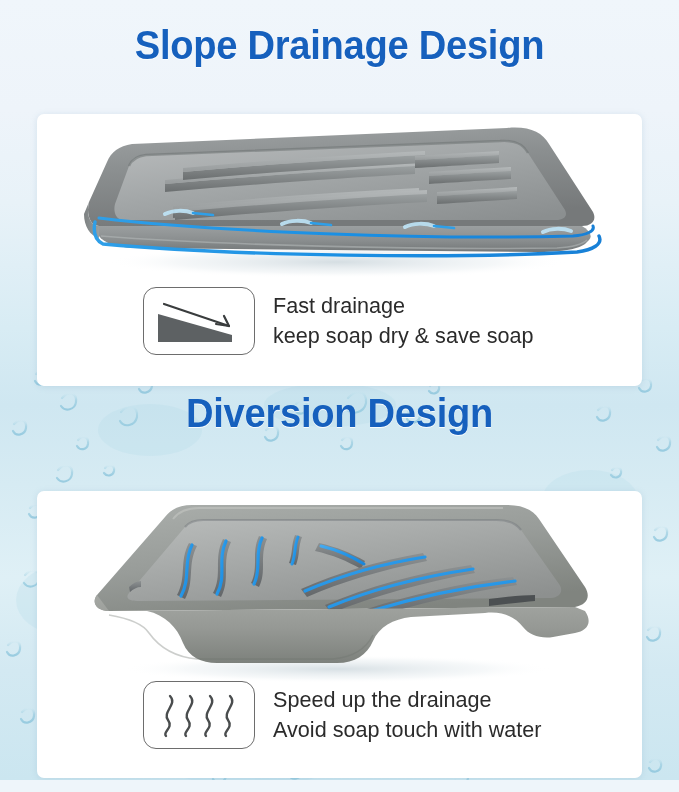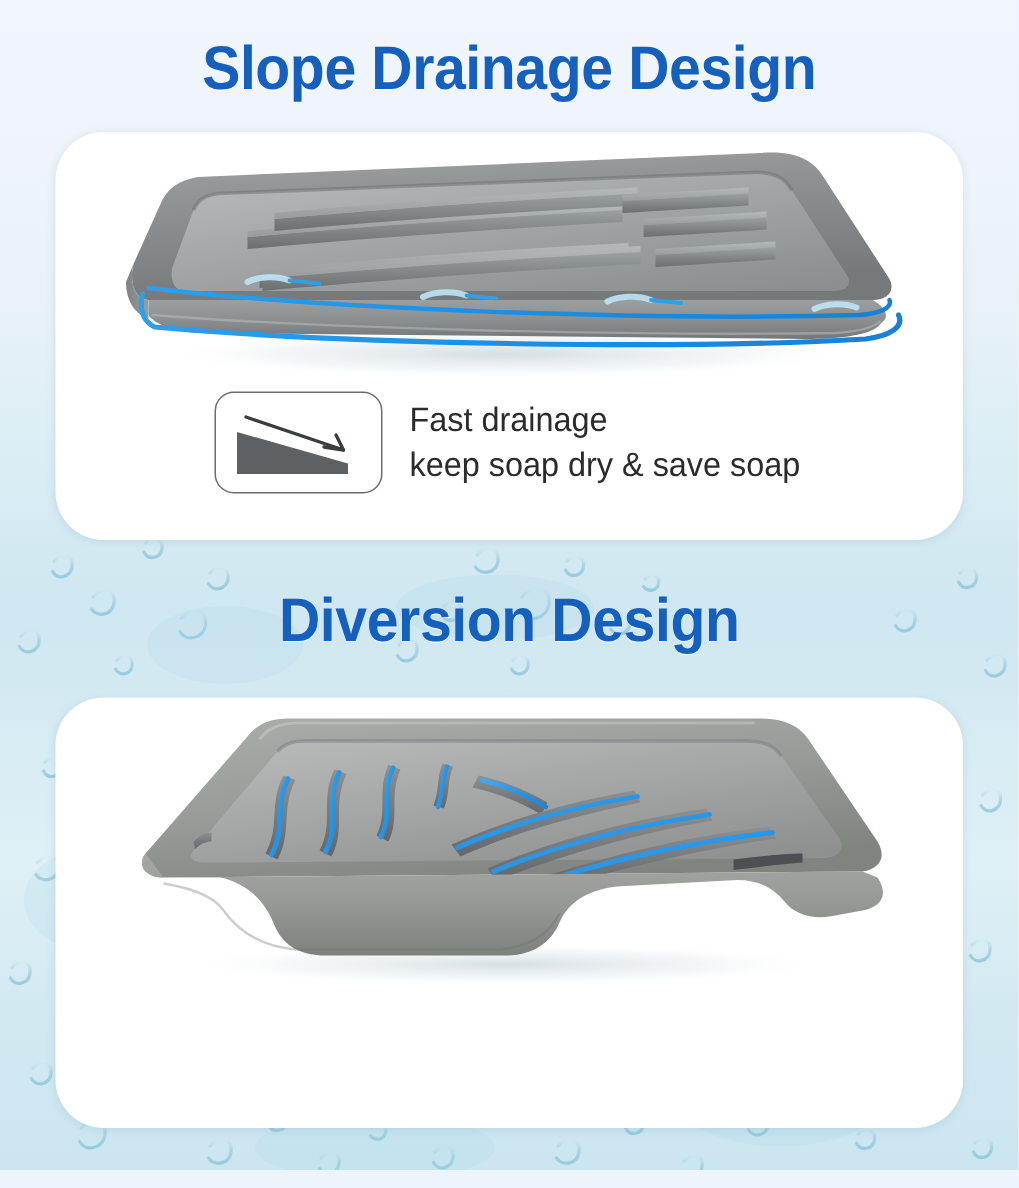--- a/index.html
+++ b/index.html
@@ -55,22 +55,23 @@
     white-space: nowrap;
     transform: scaleX(0.93);
   }
   #headline-1 { top: 22px; }
   #headline-2 { top: 390px; }
 
   
   .card {
     position: absolute;
     background: #ffffff;
-    border-radius: 32px;
+    border-radius: 7px;
     box-shadow: 0 1px 6px rgba(120,160,185,0.22);
+    margin-top: 26px;
   }
   #card-1 {
     left: 37px;  top: 88px;
     width: 605px; height: 272px;
   }
   #card-2 {
     left: 37px;  top: 465px;
     width: 605px; height: 287px;
   }
 
@@ -409,15 +410,29 @@
                C492 144 504 148 516 146
                L538 142 C550 140 556 132 548 120
                L538 116 L72 120 Z" fill="url(#p2Front)"></path>
 
       <path d="M72 124 C84 126 104 130 112 142 C122 156 138 166 160 168
                L296 168 C318 166 330 156 336 144" fill="none" stroke="#6e726e" stroke-width="1.6" opacity="0.35"></path>
 
       <path d="M136 28 C142 20 150 17 162 17 L466 17" fill="none" stroke="#c6c9c5" stroke-width="2" opacity="0.55"></path>
     </svg>
 
+    <div class="feature-row" id="feature-2">
+      <svg class="feature-icon" viewBox="0 0 110 66" xmlns="http://www.w3.org/2000/svg">
+        <g fill="none" stroke="#4a4d4e" stroke-width="2.4" stroke-linecap="round">
+          <path d="M26 14 C34 22 18 30 24 38 C30 46 18 50 22 54"></path>
+          <path d="M46 14 C54 22 38 30 44 38 C50 46 38 50 42 54"></path>
+          <path d="M66 14 C74 22 58 30 64 38 C70 46 58 50 62 54"></path>
+          <path d="M86 14 C94 22 78 30 84 38 C90 46 78 50 82 54"></path>
+        </g>
+      </svg>
+      <div class="feature-text">
+        <div>Speed up the drainage</div>
+        <div>Avoid soap touch with water</div>
+      </div>
+    </div>
   </div>
 
 </div>
 
 </body></html>

